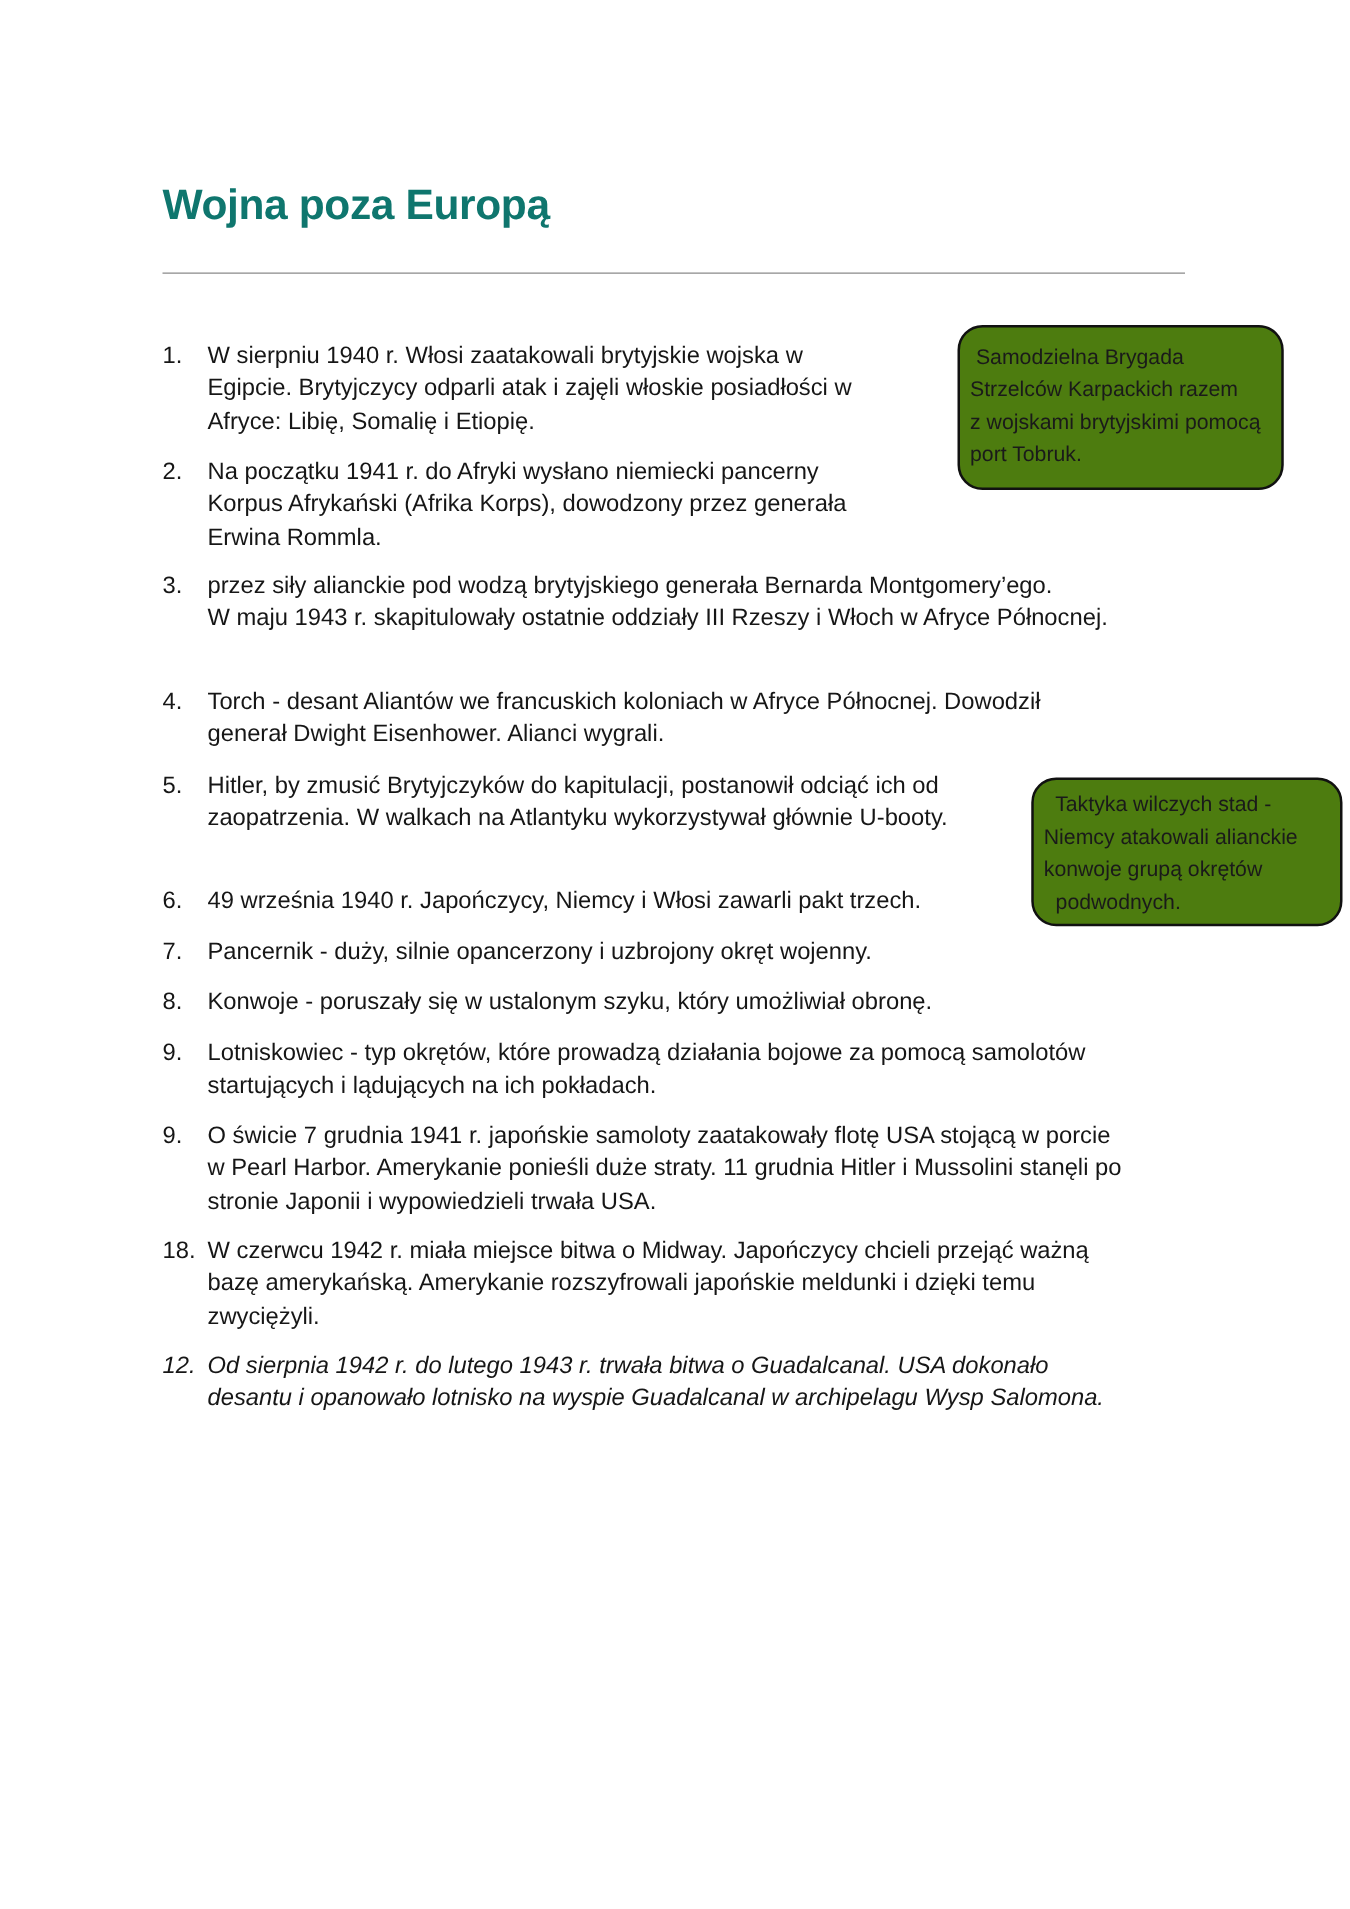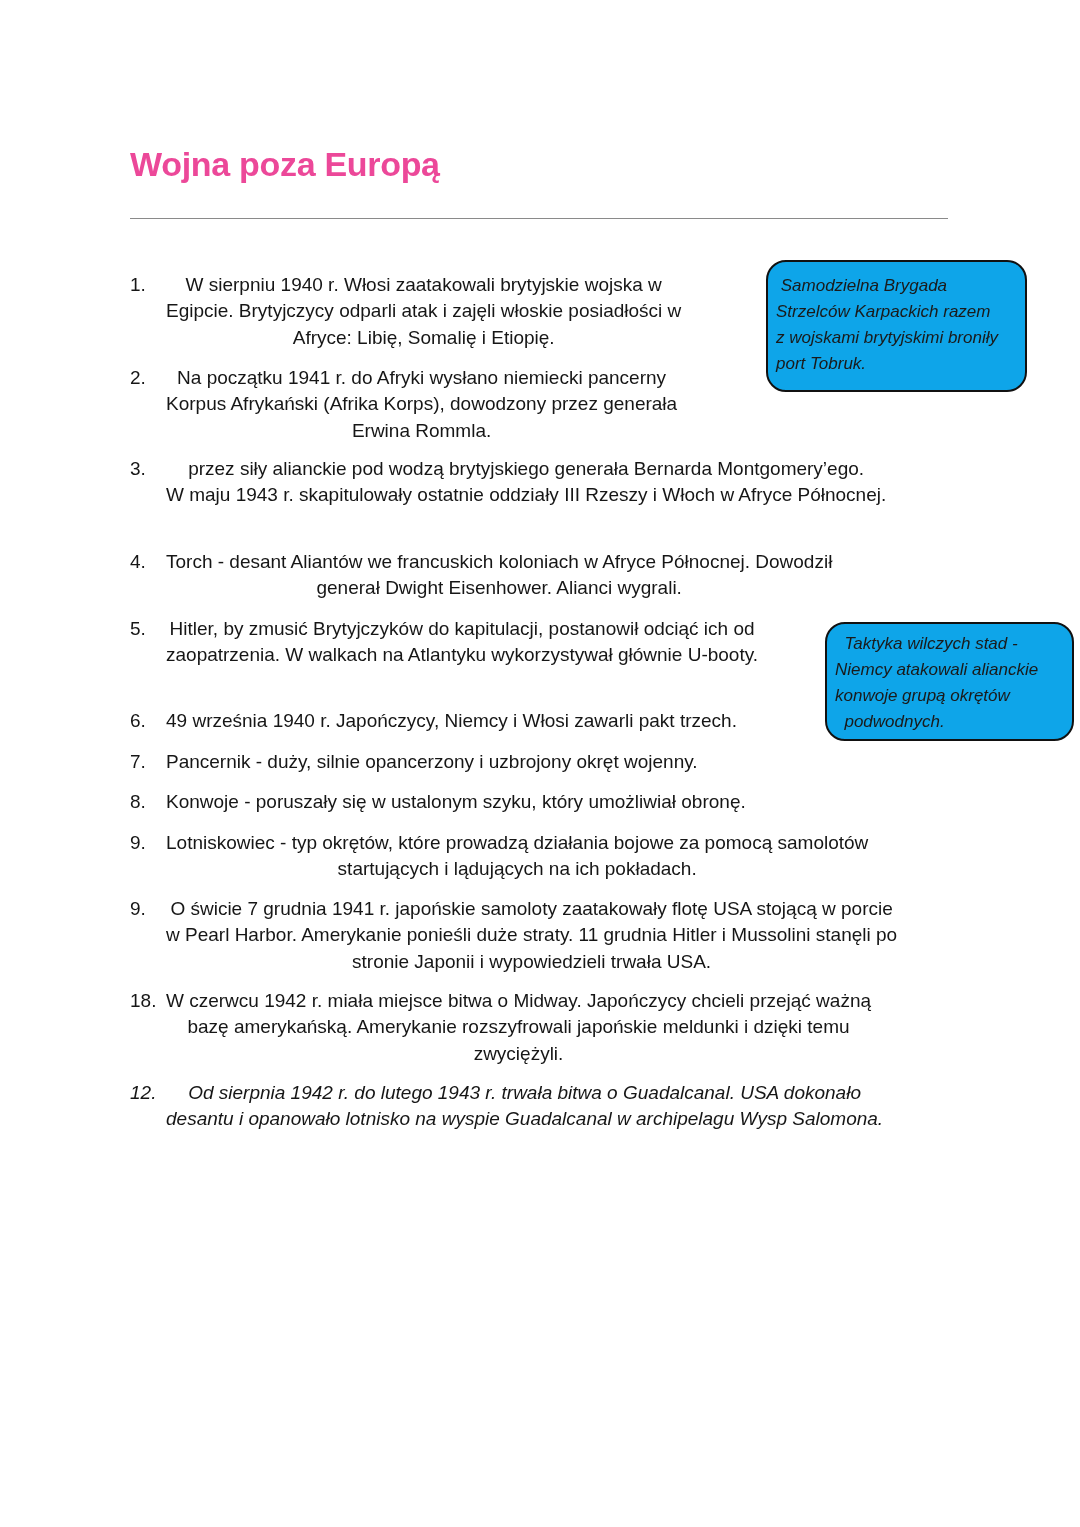--- a/index.html
+++ b/index.html
@@ -17,21 +17,21 @@
     }
     .page-title {
       position: absolute;
       left: 130px;
       top: 145px;
       margin: 0;
       font-family: "Liberation Sans", sans-serif;
       font-weight: bold;
       font-size: 34px;
       letter-spacing: -0.3px;
-      color: #ec4899;
+      color: #0f766e;
     }
     .title-divider {
       position: absolute;
       left: 130px;
       top: 218px;
       width: 818px;
       height: 0;
       border-top: 1.5px solid #8a8a8a;
     }
     .list-item {
@@ -43,36 +43,34 @@
     }
     .list-num {
       position: absolute;
       left: 0;
       top: 0;
       width: 36px;
     }
     .list-text {
       display: block;
       margin-left: 36px;
-      text-align: center;
     }
     .line {
       display: block;
       white-space: nowrap;
     }
     .callout {
       position: absolute;
       border: 2px solid #111;
       border-radius: 20px;
-      background: #0ea5e9;
+      background: #4d7c0f;
       box-sizing: border-box;
       font-size: 17px;
       line-height: 26px;
       color: #1a1a1a;
-      font-style: italic;
     }
     .callout .line { white-space: nowrap; }
     #callout-tobruk {
       left: 766px;
       top: 260px;
       width: 261px;
       height: 132px;
       padding: 11px 0 0 8px;
     }
     #callout-wolfpack {
@@ -173,21 +171,21 @@
       <span class="list-text">
         <span class="line">Od sierpnia 1942 r. do lutego 1943 r. trwała bitwa o Guadalcanal. USA dokonało</span>
         <span class="line">desantu i opanowało lotnisko na wyspie Guadalcanal w archipelagu Wysp Salomona.</span>
       </span>
     </div>
   </div>
 
 <div class="callout" id="callout-tobruk">
   <span class="line" style="white-space:pre"> Samodzielna Brygada</span>
   <span class="line">Strzelców Karpackich razem</span>
-  <span class="line">z wojskami brytyjskimi broniły</span>
+  <span class="line">z wojskami brytyjskimi pomocą</span>
   <span class="line">port Tobruk.</span>
 </div>
 
 <div class="callout" id="callout-wolfpack">
   <span class="line" style="white-space:pre">  Taktyka wilczych stad -</span>
   <span class="line">Niemcy atakowali alianckie</span>
   <span class="line">konwoje grupą okrętów</span>
   <span class="line" style="white-space:pre">  podwodnych.</span>
 </div>
 

